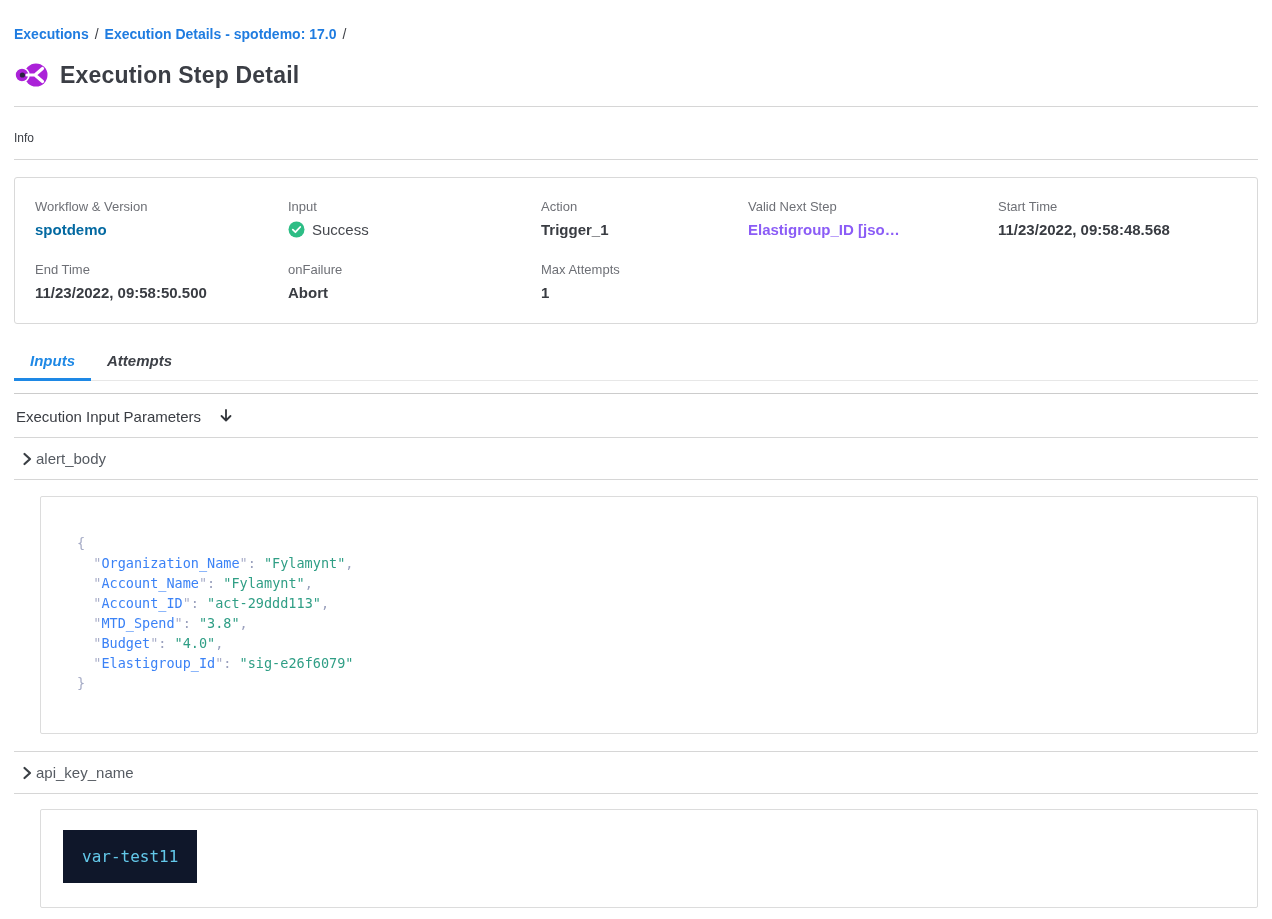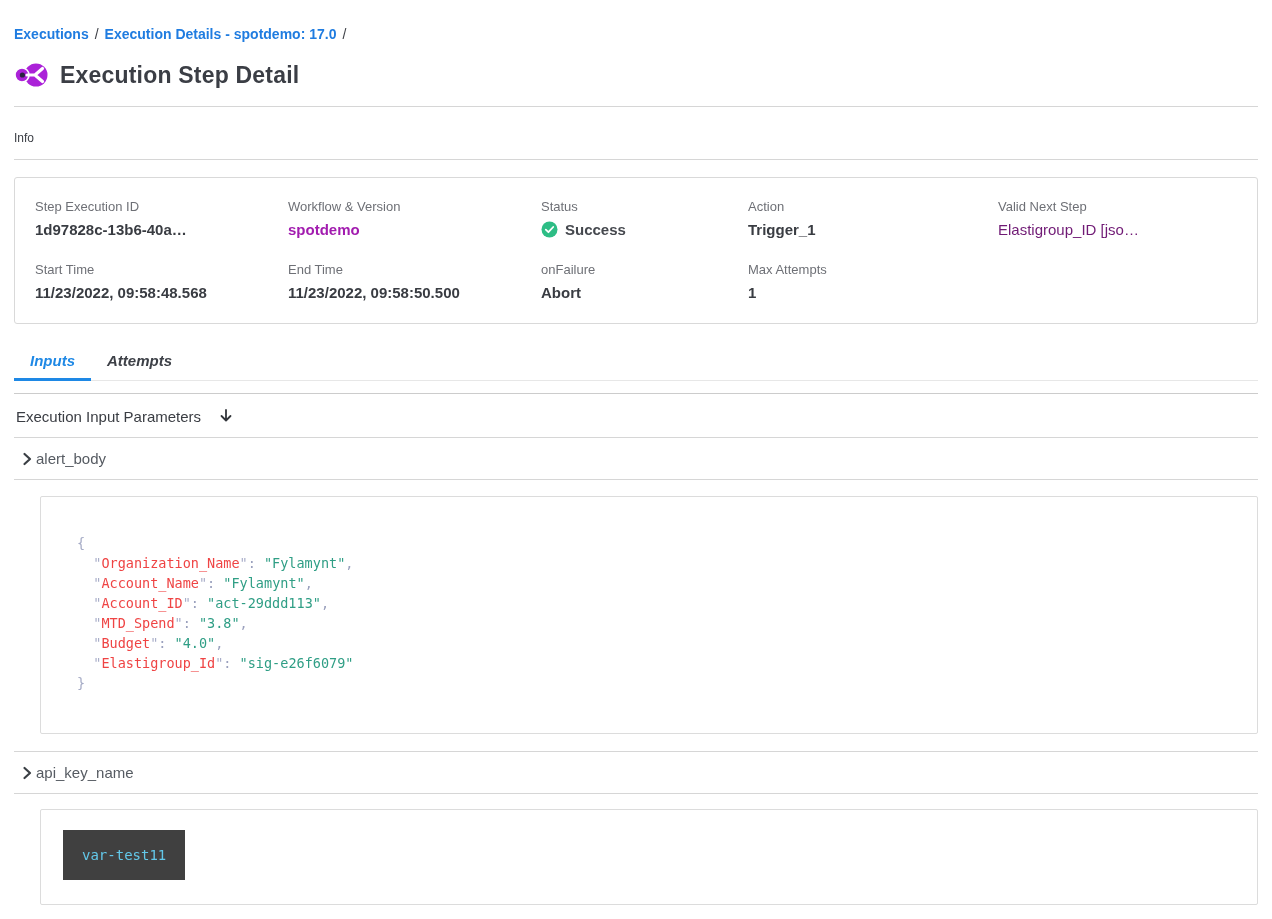--- a/index.html
+++ b/index.html
@@ -22,23 +22,23 @@
   .hdr-div { margin-top:16px; }
 
   
   .info-heading { margin-top:24px; font-size:12px; color:#3b3e45; }
   .info-div { margin-top:14px; }
   .info-card { margin-top:17px; border:1px solid #d9d9d9; border-radius:3px;
     padding:21px 20px 22px 20px; display:grid;
     grid-template-columns:253px 253px 207px 250px 1fr; row-gap:24px; }
   .cell .lbl { font-size:13px; color:#6e7076; }
   .cell .val { margin-top:7px; font-size:15px; font-weight:700; color:#393c42; }
-  .cell .val.link { color:#a21caf; cursor:pointer; }
-  .cell .val.link-light { color:#701a75; font-weight:400; cursor:pointer; }
-  .cell .val.status { display:flex; align-items:center; font-weight:700; color:#45484e; }
+  .cell .val.link { color:#0369a1; cursor:pointer; }
+  .cell .val.link-light { color:#8b5cf6; font-weight:700; cursor:pointer; }
+  .cell .val.status { display:flex; align-items:center; font-weight:400; color:#45484e; }
   .cell .val.status svg { margin-right:7px; }
 
   
   .tabbar { margin-top:22px; display:flex; border-bottom:1px solid #e7e7e7; }
   .tab { font-size:15px; font-weight:600; color:#3d4047; padding:6px 16px 9px 16px;
     min-width:76px; text-align:left; cursor:pointer; border-bottom:3px solid transparent;
     margin-bottom:-1px;font-style:italic; }
   .tab.active { color:#1e88e5; border-bottom-color:#1e88e5; }
   .tab-section-div { margin-top:12px; border-top-color:#cccccc; }
 
@@ -50,29 +50,29 @@
   .param-row .chev { display:flex; cursor:pointer; }
   .param-row .pname { margin-left:2px; font-size:15px; color:#565b62; }
 
   
   .code-box { margin:16px 0 17px 26px; border:1px solid #dcdcdc; border-radius:2px;
     padding:36px 20px 40px 36px; background:#ffffff; }
   .code-box pre { font-family:"DejaVu Sans Mono","Liberation Mono",monospace;
     font-size:13.5px; line-height:20px; white-space:pre; }
   .code-box .br { color:#a4aac5; }
   .code-box .q  { color:#a9aec9; }
-  .code-box .k  { color:#ef4444; }
+  .code-box .k  { color:#3b82f6; }
   .code-box .p  { color:#9aa0bd; }
   .code-box .v  { color:#2f9e85; }
 
   
   .value-box { margin:15px 0 16px 26px; border:1px solid #dcdcdc; border-radius:2px;
     padding:20px 20px 24px 22px; }
-  .chip { display:inline-block; background:#404040; padding:17px 19px;
-    font-family:"DejaVu Sans Mono","Liberation Mono",monospace; font-size:14px;
+  .chip { display:inline-block; background:#0f172a; padding:17px 19px;
+    font-family:"DejaVu Sans Mono","Liberation Mono",monospace; font-size:16px;
     color:#63c8e9; }
 </style>
 </head>
 <body>
 
 <div class="page">
 
   <div class="breadcrumb"><a>Executions</a><span class="sep">/</span><a>Execution Details - spotdemo: 17.0</a><span class="sep">/</span></div>
 
   <div class="title-row">
@@ -85,29 +85,25 @@
     <span class="title-main">Execution Step Detail</span>
   </div>
 
   <hr class="divider hdr-div">
 
   <div class="info-heading">Info</div>
   <hr class="divider info-div">
 
   <div class="info-card" id="info-card">
       <div class="cell">
-        <div class="lbl">Step Execution ID</div>
-        <div class="val">1d97828c-13b6-40a…</div>
-      </div>
-      <div class="cell">
         <div class="lbl">Workflow &amp; Version</div>
         <div class="val link">spotdemo</div>
       </div>
       <div class="cell">
-        <div class="lbl">Status</div>
+        <div class="lbl">Input</div>
         <div class="val status">
           <svg width="17" height="17" viewBox="0 0 17 17">
             <circle cx="8.5" cy="8.5" r="8" fill="#2dbd85"></circle>
             <path d="M4.8 8.7 L7.4 11.2 L12.2 6" stroke="#ffffff" stroke-width="1.8" fill="none" stroke-linecap="round" stroke-linejoin="round"></path>
           </svg>
           <span>Success</span>
         </div>
       </div>
       <div class="cell">
         <div class="lbl">Action</div>

